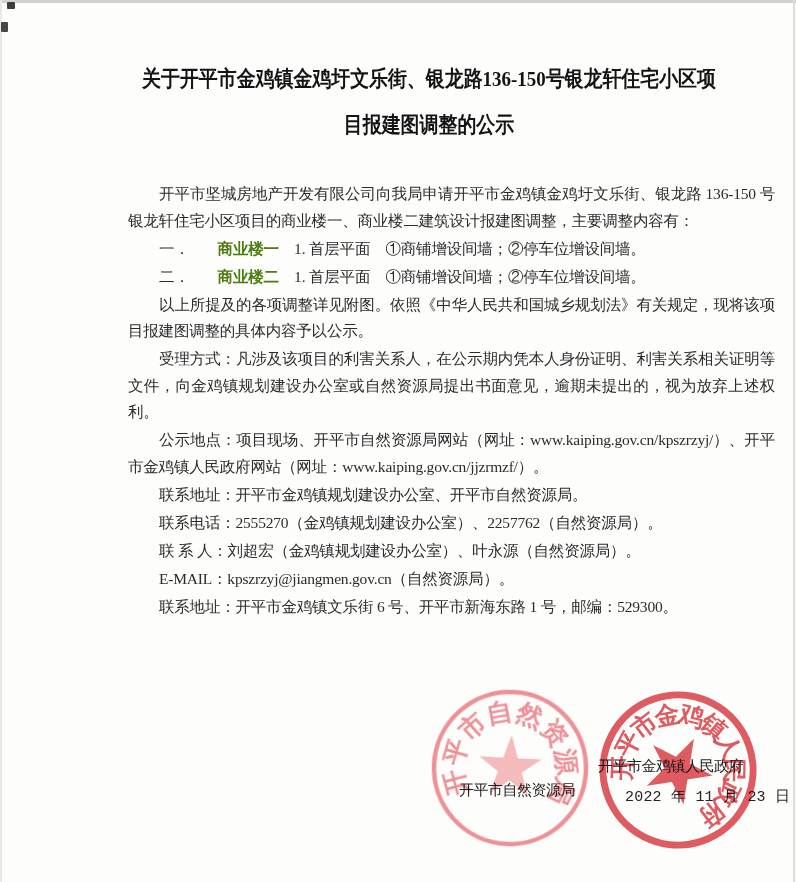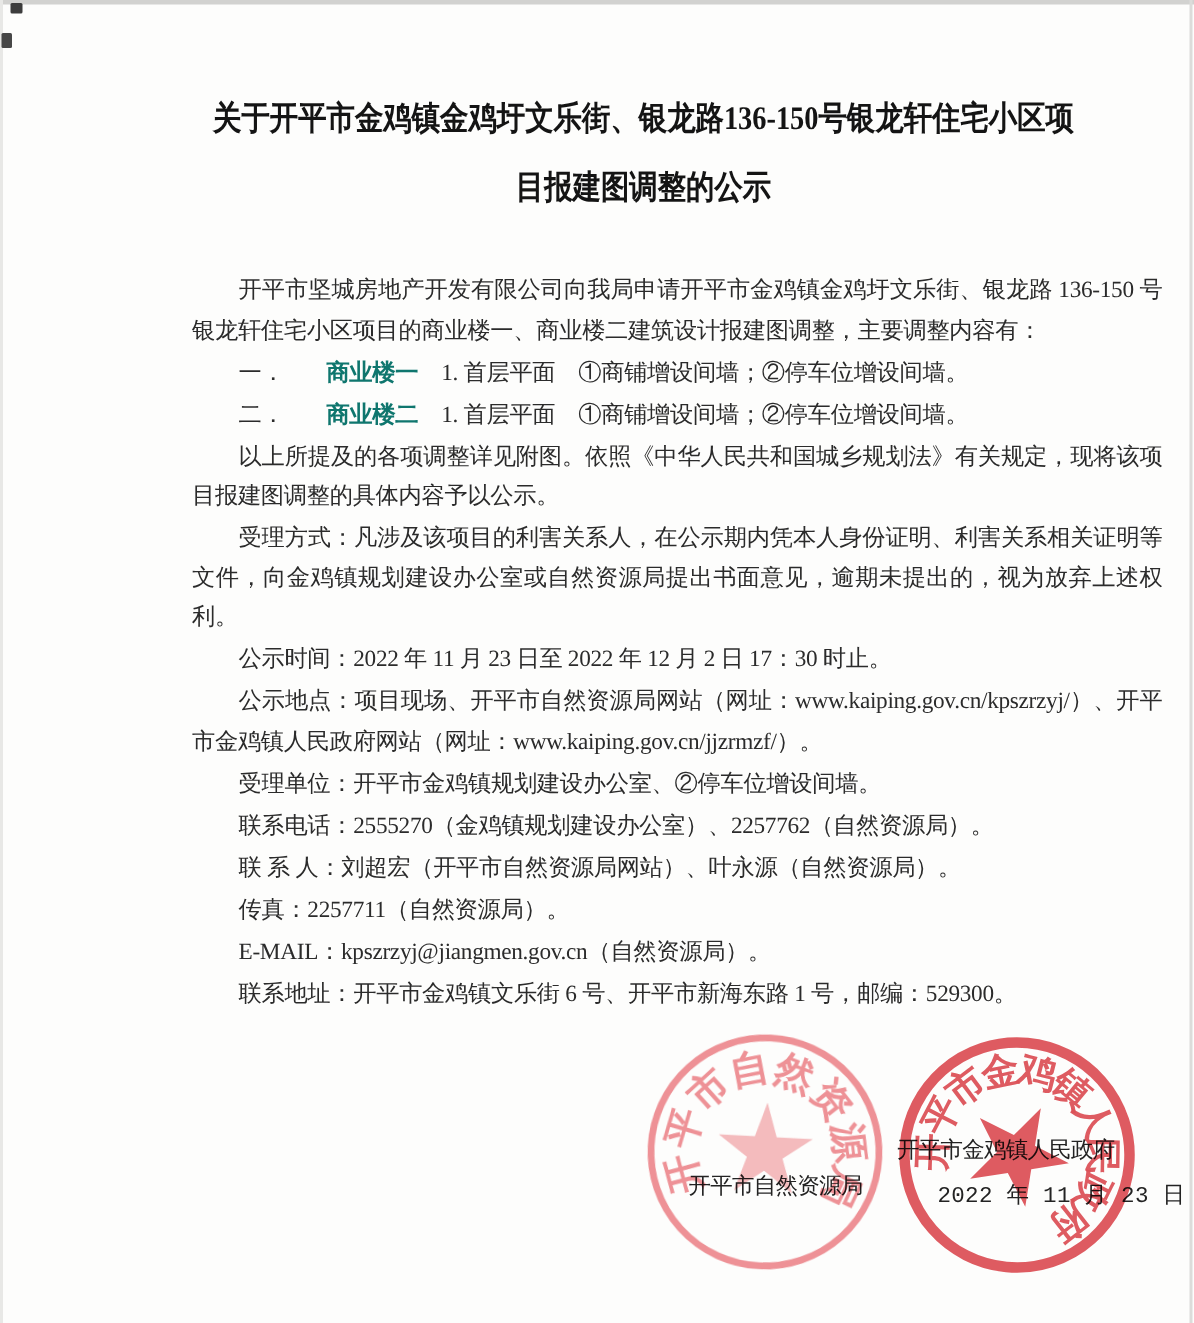--- a/index.html
+++ b/index.html
@@ -19,21 +19,21 @@
   .title{
     margin:56px 0 0 0;font-size:22px;font-weight:bold;color:#141414;
     text-align:center;line-height:46px;letter-spacing:0;
   }
   .title .tl{display:block;transform:scaleX(0.86);transform-origin:50% 50%;white-space:nowrap;}
   .doc-body{
     margin-top:33px;font-size:15.5px;line-height:26.5px;letter-spacing:-0.2px;
     text-align:justify;color:#2b2b2b;margin-left:45px;
   }
   .doc-body p{margin:0 0 1.5px 0;text-indent:31px;}
-  .doc-body b{font-weight:bold;color:#0f766e;padding-left:28px;}
+  .doc-body b{font-weight:bold;color:#4d7c0f;padding-left:28px;}
 
   
   .sig{position:absolute;font-size:15px;color:#232323;letter-spacing:-0.5px;white-space:nowrap;}
   #sig-agency-left{left:459px;top:781px;}
   #sig-agency-right{left:598px;top:757px;}
   #sig-date{left:625px;top:787px;letter-spacing:0.2px;font-family:Liberation Mono, monospace;}
 
   .seal{position:absolute;mix-blend-mode:multiply;pointer-events:none;}
   #seal-left{left:426px;top:684px;opacity:0.78;filter:blur(0.45px);transform:rotate(3deg);}
   #seal-right{left:594px;top:686px;opacity:0.88;transform:rotate(27deg);}
@@ -51,26 +51,24 @@
   <h1 class="title">
     <span class="tl">关于开平市金鸡镇金鸡圩文乐街、银龙路136-150号银龙轩住宅小区项</span>
     <span class="tl">目报建图调整的公示</span>
   </h1>
   <div class="doc-body">
     <p>开平市坚城房地产开发有限公司向我局申请开平市金鸡镇金鸡圩文乐街、银龙路 136-150 号银龙轩住宅小区项目的商业楼一、商业楼二建筑设计报建图调整，主要调整内容有：</p>
     <p><span>一．</span><b>商业楼一</b><span>　1. 首层平面　①商铺增设间墙；②停车位增设间墙。</span></p>
     <p><span>二．</span><b>商业楼二</b><span>　1. 首层平面　①商铺增设间墙；②停车位增设间墙。</span></p>
     <p>以上所提及的各项调整详见附图。依照《中华人民共和国城乡规划法》有关规定，现将该项目报建图调整的具体内容予以公示。</p>
     <p>受理方式：凡涉及该项目的利害关系人，在公示期内凭本人身份证明、利害关系相关证明等文件，向金鸡镇规划建设办公室或自然资源局提出书面意见，逾期未提出的，视为放弃上述权利。</p>
-    <p>公示时间：2022 年 11 月 23 日至 2022 年 12 月 2 日 17：30 时止。</p>
     <p>公示地点：项目现场、开平市自然资源局网站（网址：www.kaiping.gov.cn/kpszrzyj/）、开平市金鸡镇人民政府网站（网址：www.kaiping.gov.cn/jjzrmzf/）。</p>
-    <p>受理单位：开平市金鸡镇规划建设办公室、②停车位增设间墙。</p>
+    <p>联系地址：开平市金鸡镇规划建设办公室、开平市自然资源局。</p>
     <p>联系电话：2555270（金鸡镇规划建设办公室）、2257762（自然资源局）。</p>
-    <p>联 系 人：刘超宏（开平市自然资源局网站）、叶永源（自然资源局）。</p>
-    <p>传真：2257711（自然资源局）。</p>
+    <p>联 系 人：刘超宏（金鸡镇规划建设办公室）、叶永源（自然资源局）。</p>
     <p>E-MAIL：kpszrzyj@jiangmen.gov.cn（自然资源局）。</p>
     <p>联系地址：开平市金鸡镇文乐街 6 号、开平市新海东路 1 号，邮编：529300。</p>
   </div>
 </div>
 
 <div class="sig" id="sig-agency-left">开平市自然资源局</div>
 <div class="sig" id="sig-agency-right">开平市金鸡镇人民政府</div>
 <div class="sig" id="sig-date">2022 年 11 月 23 日</div>
 
 <svg class="seal" id="seal-left" width="168" height="168" viewBox="0 0 168 168">

